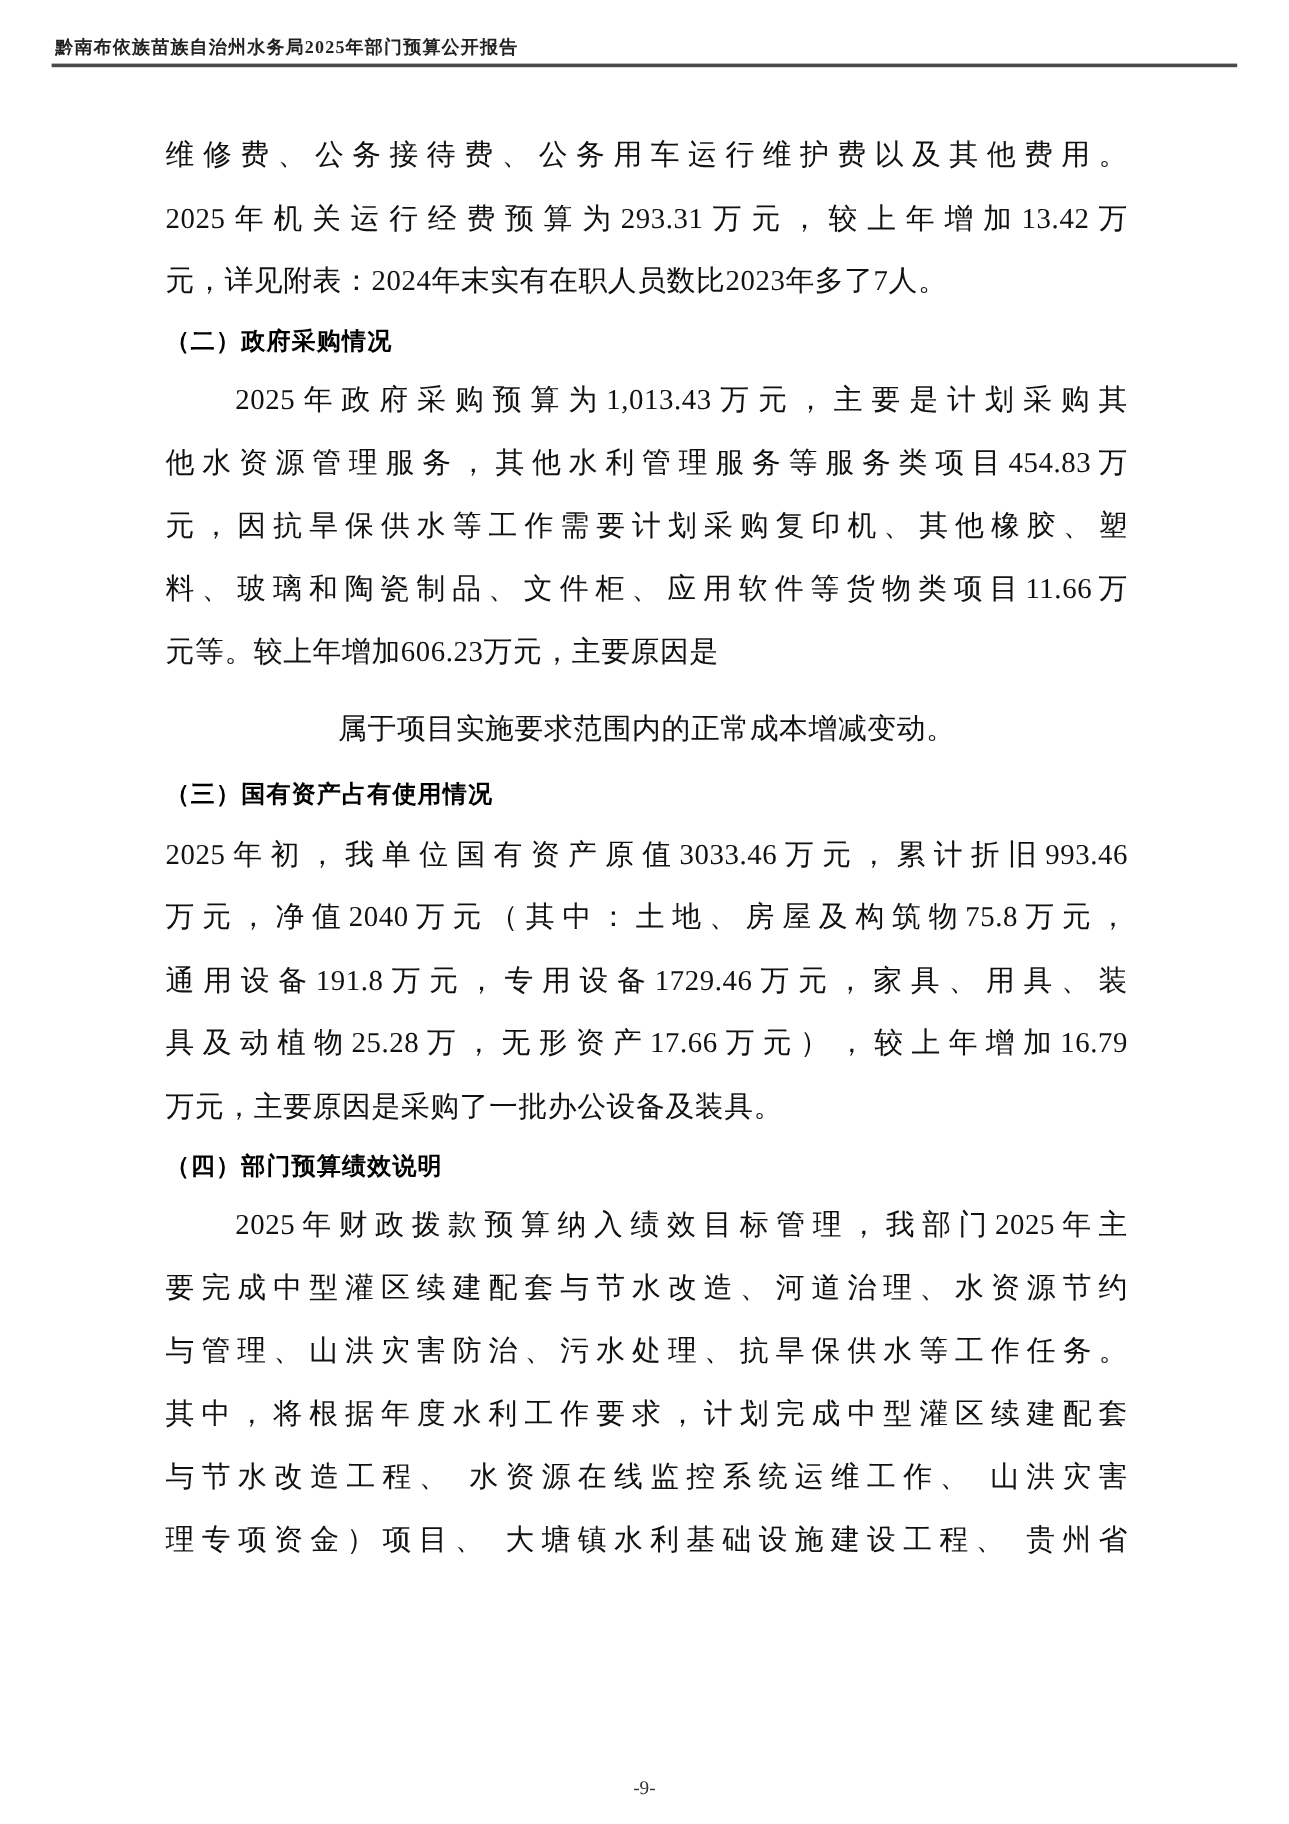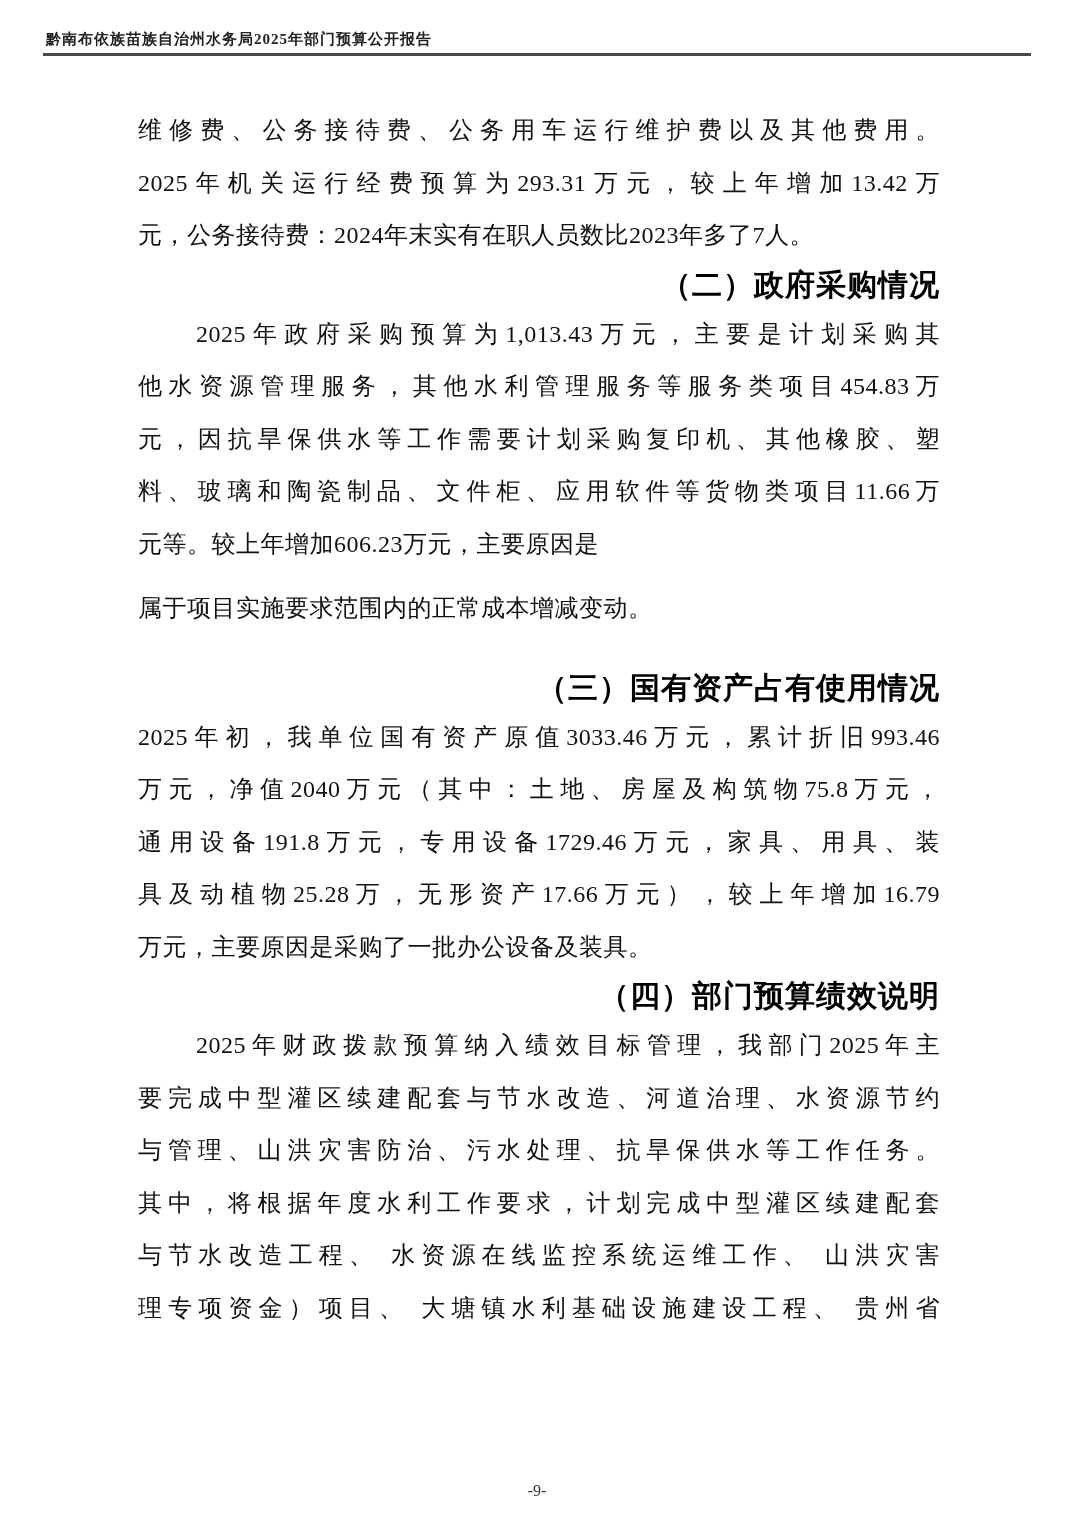--- a/index.html
+++ b/index.html
@@ -54,50 +54,49 @@
     text-align: justify;
     text-align-last: justify;
     text-justify: inter-character;
   }
   .line.indent {
     text-indent: 58px;
   }
   .heading {
     height: 46px;
     line-height: 46px;
-    font-size: 30px;
+    font-size: 20px;
     font-weight: bold;
     font-family: "Liberation Sans", sans-serif;
     color: #000;
     letter-spacing: 1px;
-    text-align: right;
   }
-  .mt12 { margin-top: 12px; }
-  .mt14 { margin-top: 30px; }
+  .mt12 { margin-top: 12px; text-align: center; }
+  .mt14 { margin-top: 6px; font-family: Liberation Mono, monospace; }
   .doc-footer {
     position: absolute;
     top: 1482px;
     left: 0;
     width: 100%;
     text-align: center;
     font-size: 16px;
     color: #333;
   }
 </style>
 </head>
 <body>
 
 <div class="page">
   <div class="doc-header">黔南布依族苗族自治州水务局2025年部门预算公开报告</div>
   <div class="header-rule"></div>
   <div class="body-text">
       <div class="para">
         <div class="line j">维修费、公务接待费、公务用车运行维护费以及其他费用。</div>
         <div class="line j">2025年机关运行经费预算为293.31万元，较上年增加13.42万</div>
-        <div class="line">元，公务接待费：2024年末实有在职人员数比2023年多了7人。</div>
+        <div class="line">元，详见附表：2024年末实有在职人员数比2023年多了7人。</div>
       </div>
       <div class="heading">（二）政府采购情况</div>
       <div class="para">
         <div class="line j indent">2025年政府采购预算为1,013.43万元，主要是计划采购其</div>
         <div class="line j">他水资源管理服务，其他水利管理服务等服务类项目454.83万</div>
         <div class="line j">元，因抗旱保供水等工作需要计划采购复印机、其他橡胶、塑</div>
         <div class="line j">料、玻璃和陶瓷制品、文件柜、应用软件等货物类项目11.66万</div>
         <div class="line">元等。较上年增加606.23万元，主要原因是</div>
       </div>
       <div class="para mt12">

